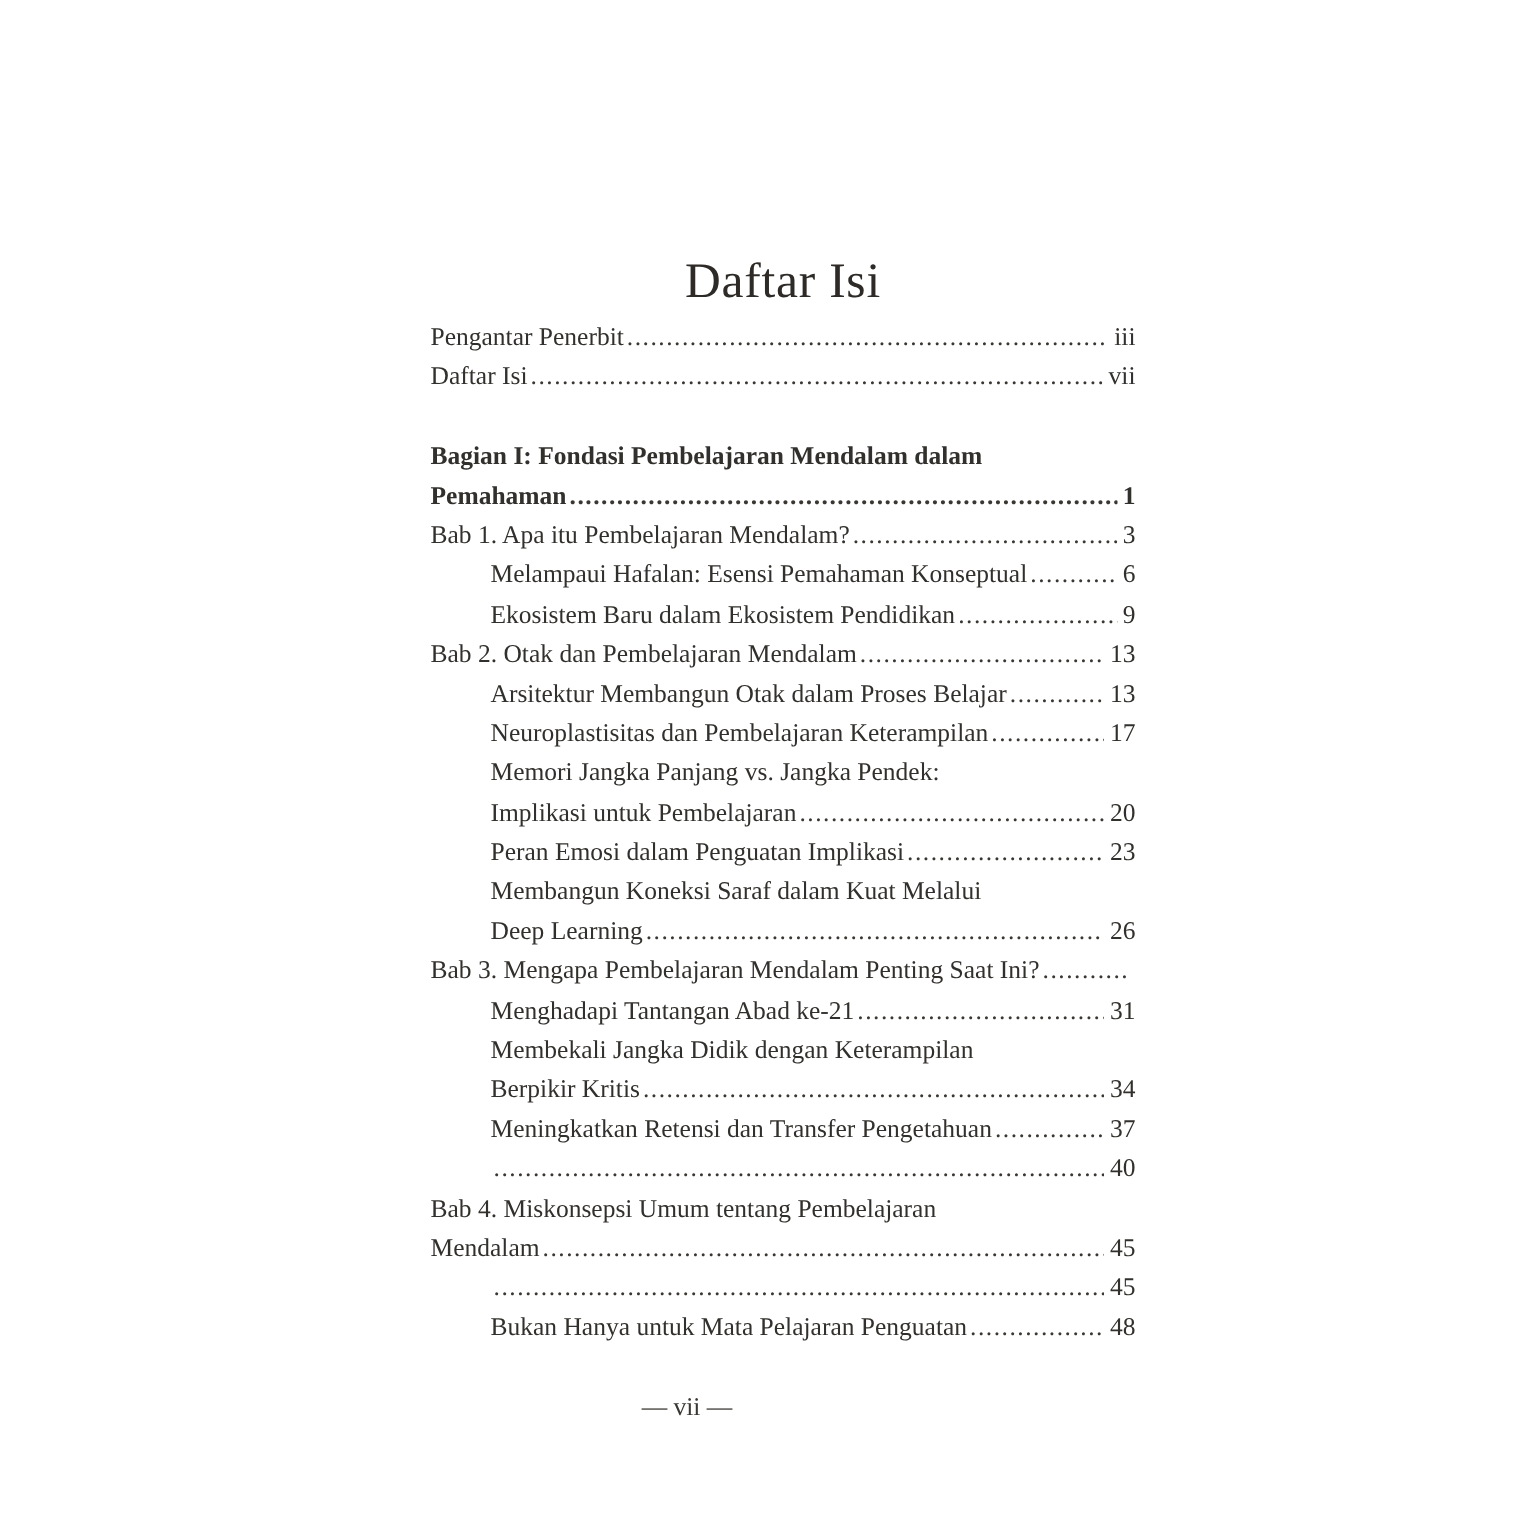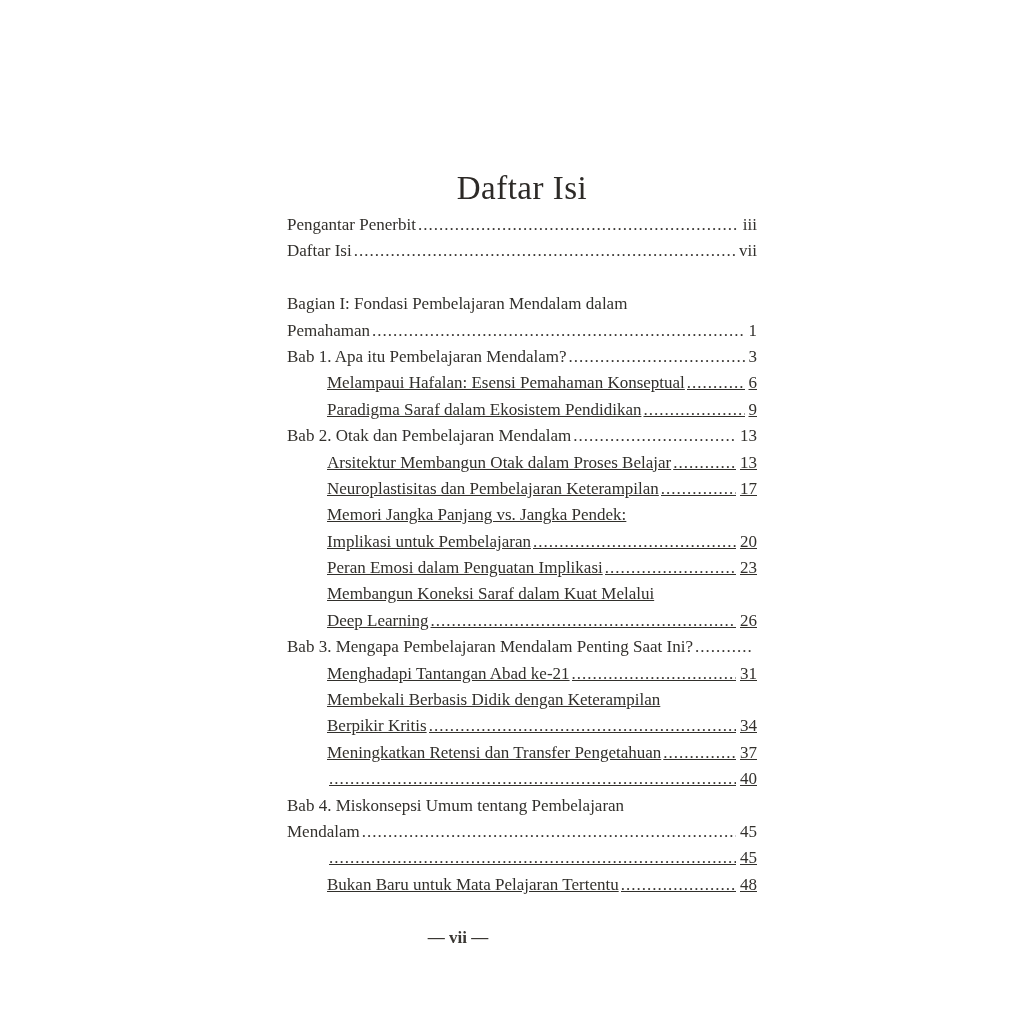--- a/index.html
+++ b/index.html
@@ -28,22 +28,22 @@
     letter-spacing: 0.5px;
   }
   .rows { font-size: 17px; }
   .row {
     display: flex;
     align-items: baseline;
     height: 26.4px;
     line-height: 26.4px;
     overflow: hidden;
   }
-  .row.indent1 { padding-left: 40px; text-decoration: underline; }
-  .row.bold { font-weight: normal; align-items: center; }
+  .row.indent1 { padding-left: 40px; }
+  .row.bold { font-weight: bold; align-items: center; }
   .row.spacer { height: 26.4px; }
   .label { flex: 0 0 auto; white-space: nowrap; }
   .leader {
     flex: 1 1 auto;
     min-width: 0;
     overflow: hidden;
     white-space: nowrap;
     margin: 0 4px 0 2px;
     letter-spacing: 1px;
     color: #3a3733;
@@ -52,21 +52,20 @@
     content: "....................................................................................................................................";
   }
   .page-num { flex: 0 0 auto; white-space: nowrap; text-align: right; }
   .folio {
     position: absolute;
     top: 928px; left: 0;
     width: 916px;
     text-align: center;
     font-size: 17px;
     color: #3a3733;
-    font-weight: bold;
   }
 </style>
 </head>
 <body>
 
 <div class="page">
 
   <div class="toc">
     <h1 class="toc-title">Daftar Isi</h1>
 
@@ -95,21 +94,21 @@
     <span class="label">Bab 1. Apa itu Pembelajaran Mendalam?</span>
     <span class="leader"></span>
     <span class="page-num">3</span>
   </div>
         <div class="row indent1">
     <span class="label">Melampaui Hafalan: Esensi Pemahaman Konseptual</span>
     <span class="leader"></span>
     <span class="page-num">6</span>
   </div>
         <div class="row indent1">
-    <span class="label">Paradigma Saraf dalam Ekosistem Pendidikan</span>
+    <span class="label">Ekosistem Baru dalam Ekosistem Pendidikan</span>
     <span class="leader"></span>
     <span class="page-num">9</span>
   </div>
         <div class="row">
     <span class="label">Bab 2. Otak dan Pembelajaran Mendalam</span>
     <span class="leader"></span>
     <span class="page-num">13</span>
   </div>
         <div class="row indent1">
     <span class="label">Arsitektur Membangun Otak dalam Proses Belajar</span>
@@ -148,21 +147,21 @@
     <span class="label">Bab 3. Mengapa Pembelajaran Mendalam Penting Saat Ini?</span>
     <span class="leader"></span>
 
   </div>
         <div class="row indent1">
     <span class="label">Menghadapi Tantangan Abad ke-21</span>
     <span class="leader"></span>
     <span class="page-num">31</span>
   </div>
         <div class="row indent1">
-    <span class="label">Membekali Berbasis Didik dengan Keterampilan</span>
+    <span class="label">Membekali Jangka Didik dengan Keterampilan</span>
 
   </div>
         <div class="row indent1">
     <span class="label">Berpikir Kritis</span>
     <span class="leader"></span>
     <span class="page-num">34</span>
   </div>
         <div class="row indent1">
     <span class="label">Meningkatkan Retensi dan Transfer Pengetahuan</span>
     <span class="leader"></span>
@@ -179,21 +178,21 @@
         <div class="row">
     <span class="label">Mendalam</span>
     <span class="leader"></span>
     <span class="page-num">45</span>
   </div>
         <div class="row indent1">
     <span class="leader"></span>
     <span class="page-num">45</span>
   </div>
         <div class="row indent1">
-    <span class="label">Bukan Baru untuk Mata Pelajaran Tertentu</span>
+    <span class="label">Bukan Hanya untuk Mata Pelajaran Penguatan</span>
     <span class="leader"></span>
     <span class="page-num">48</span>
   </div>
       </div>
   </div>
 
   <div class="folio">— vii —</div>
 
 </div>
 

